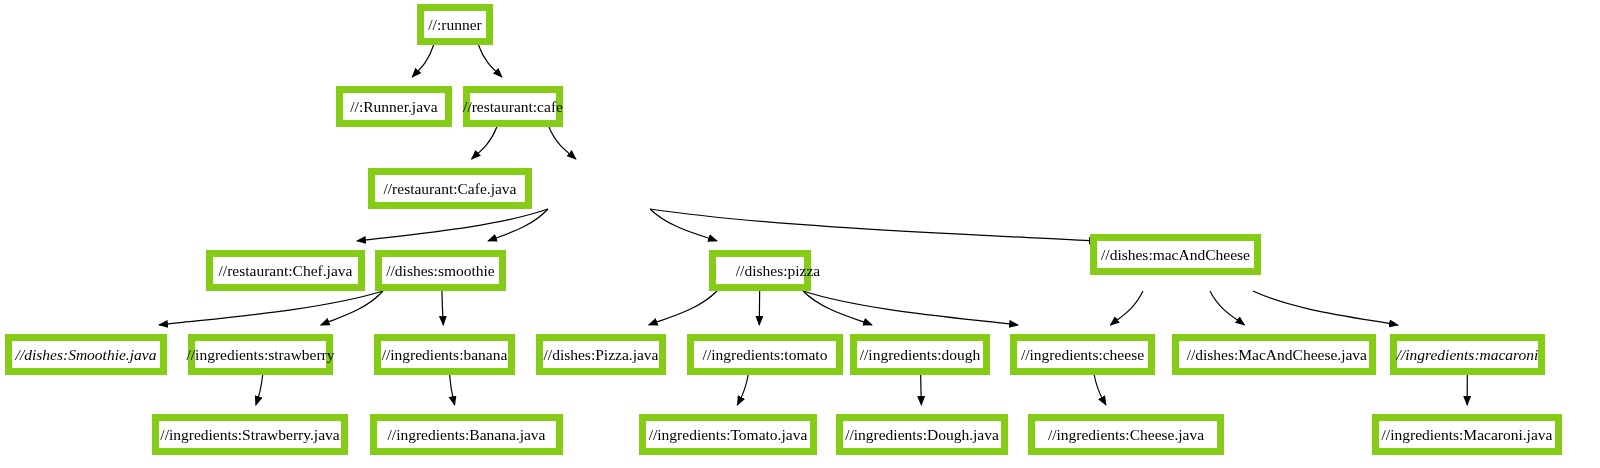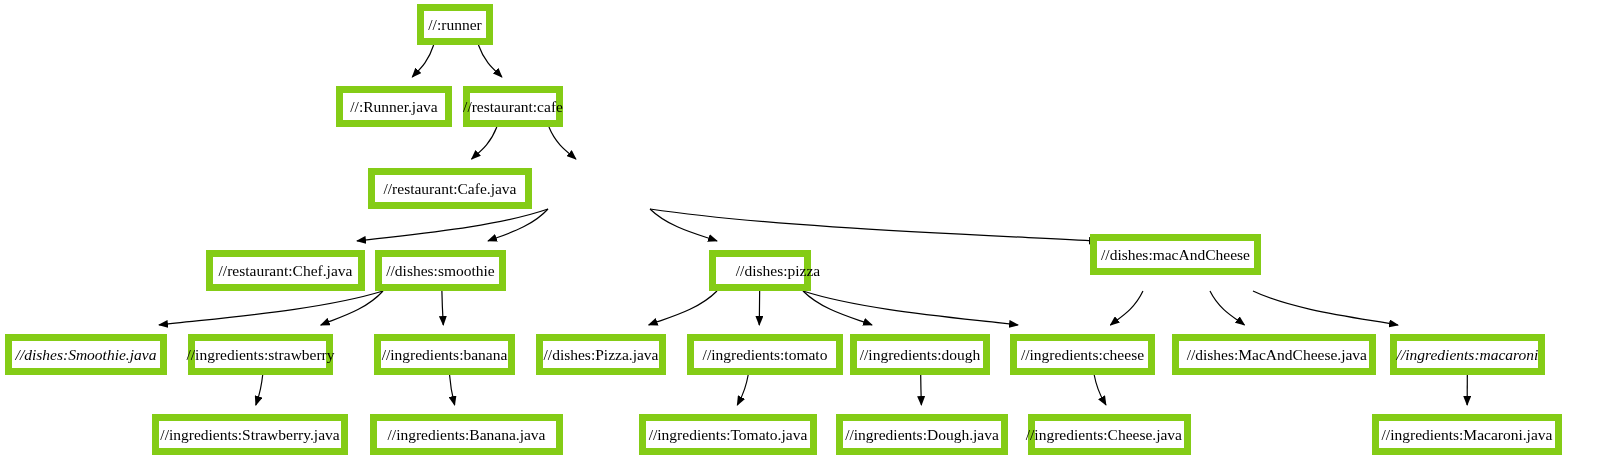--- a/index.html
+++ b/index.html
@@ -145,20 +145,20 @@
       </div>
       <div class="node" style="left: 370px; top: 414px; width: 193px; justify-content: center;">
         <span class="node-label">//ingredients:Banana.java</span>
       </div>
       <div class="node" style="left: 639px; top: 414px; width: 178px;">
         <span class="node-label">//ingredients:Tomato.java</span>
       </div>
       <div class="node" style="left: 836px; top: 414px; width: 172px;">
         <span class="node-label">//ingredients:Dough.java</span>
       </div>
-      <div class="node" style="left: 1028px; top: 414px; width: 163px; justify-content: flex-end;">
+      <div class="node" style="left: 1028px; top: 414px; width: 196px;">
         <span class="node-label">//ingredients:Cheese.java</span>
       </div>
       <div class="node" style="left: 1372px; top: 414px; width: 190px;">
         <span class="node-label">//ingredients:Macaroni.java</span>
       </div>
     </div>
 </div>
 
 </body></html>

